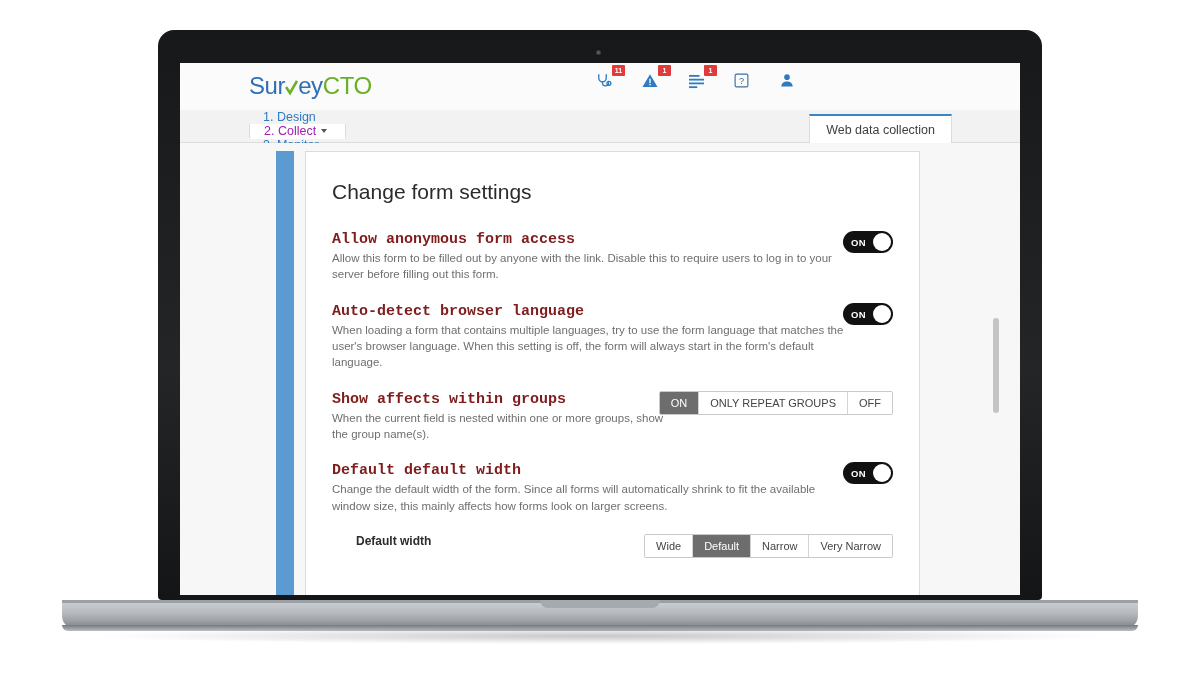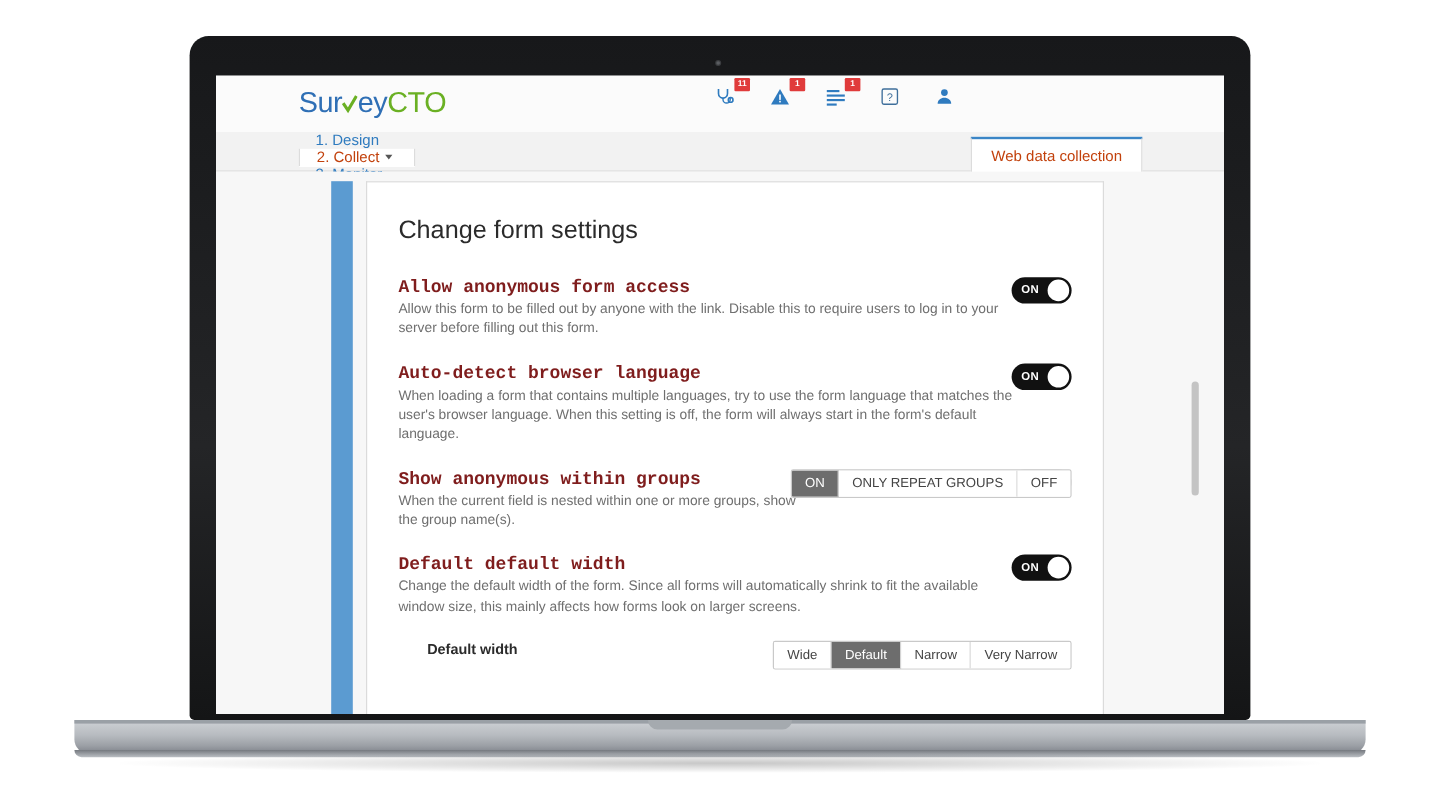--- a/index.html
+++ b/index.html
@@ -83,35 +83,35 @@
     border-bottom:1px solid #dcdcdc;
   }
   .nav-tabs {
     position:absolute; left:69px; top:0; display:flex; height:33px; align-items:stretch;flex-direction:column;
   }
   .nav-tab {
     display:flex; align-items:center; padding:0 14px;
     font-size:12.5px; color:#2f7bbf; cursor:pointer; white-space:nowrap;
   }
   .nav-tab.active {
-    background:#ffffff; color:#c2410c;
+    background:#ffffff; color:#a21caf;
     border-left:1px solid #dcdcdc; border-right:1px solid #dcdcdc;
     margin-bottom:-1px; border-bottom:1px solid #fff;
   }
   .caret {
     display:inline-block; margin-left:5px;
     border-left:3.5px solid transparent; border-right:3.5px solid transparent;
     border-top:4.5px solid #555;
   }
   .gear-glyph { color:#1a6fb8; margin-right:4px; font-size:12px; }
 
   .context-tab {
     position:absolute; right:68px; top:4px;
     background:#fff; border:1px solid #dcdcdc; border-top:2px solid #3a85c6;
-    padding:7px 16px 7px 16px; font-size:12.5px; color:#c2410c;
+    padding:7px 16px 7px 16px; font-size:12.5px; color:#404040;
     border-bottom:1px solid #fff; cursor:pointer; white-space:nowrap;
   }
 
   
   .content-area {
     position:relative; height:452px; background:#f7f7f7; overflow:hidden;padding-left:32px;
   }
   .blue-rail {
     position:absolute; left:96px; top:8px; width:18px; height:444px;
     background:#5b9bd1;
@@ -307,21 +307,21 @@
           <div class="control">
             <div class="toggle off">
               <span class="lbl">OFF</span>
               <span class="knob"></span>
             </div>
           </div>
         </div>
 
         <div class="setting w-narrow">
           <div class="text">
-            <h4>Show anonymous within groups</h4>
+            <h4>Show affects within groups</h4>
             <p>When the current field is nested within one or more groups, show the group name(s).</p>
           </div>
           <div class="control">
             <div class="segmented">
               <div class="seg caps selected">ON</div>
               <div class="seg caps">ONLY REPEAT GROUPS</div>
               <div class="seg caps">OFF</div>
             </div>
           </div>
         </div>

